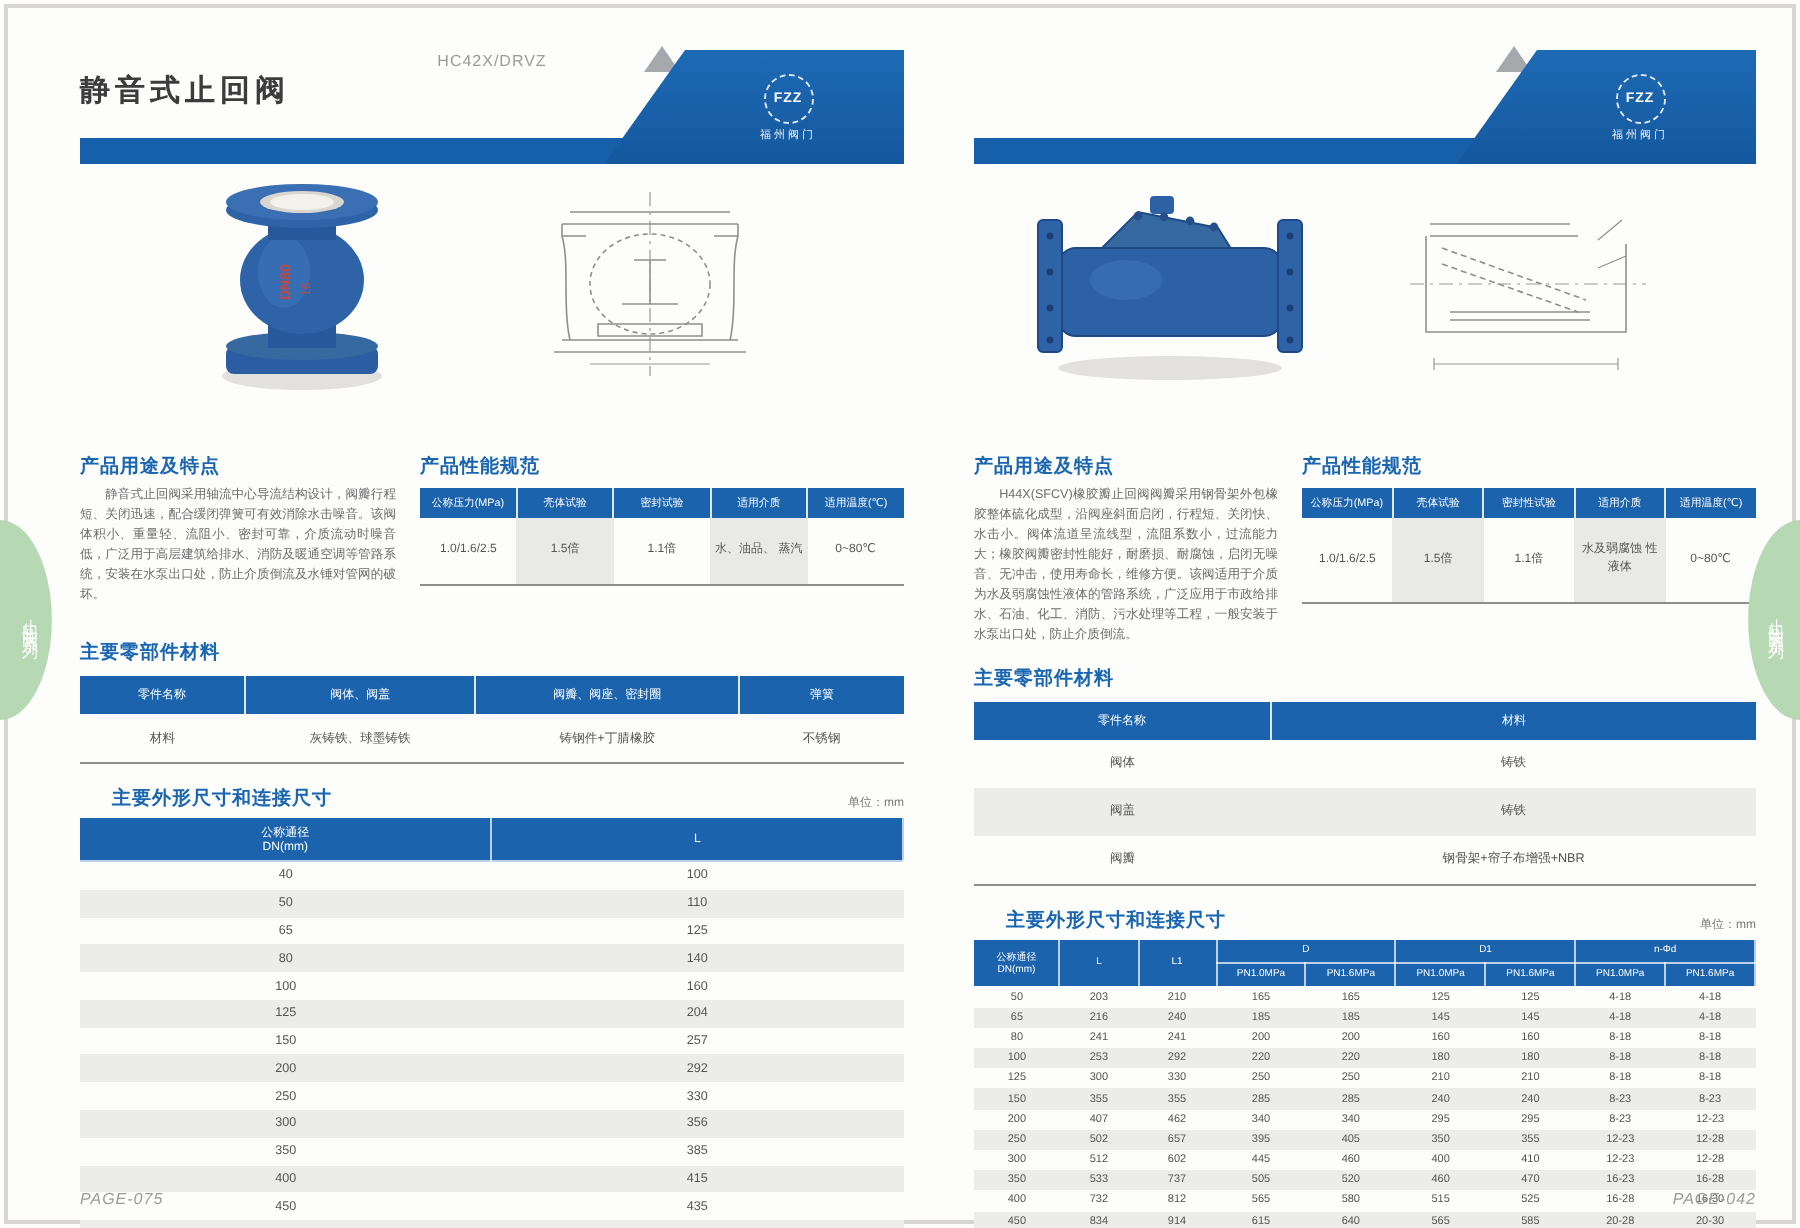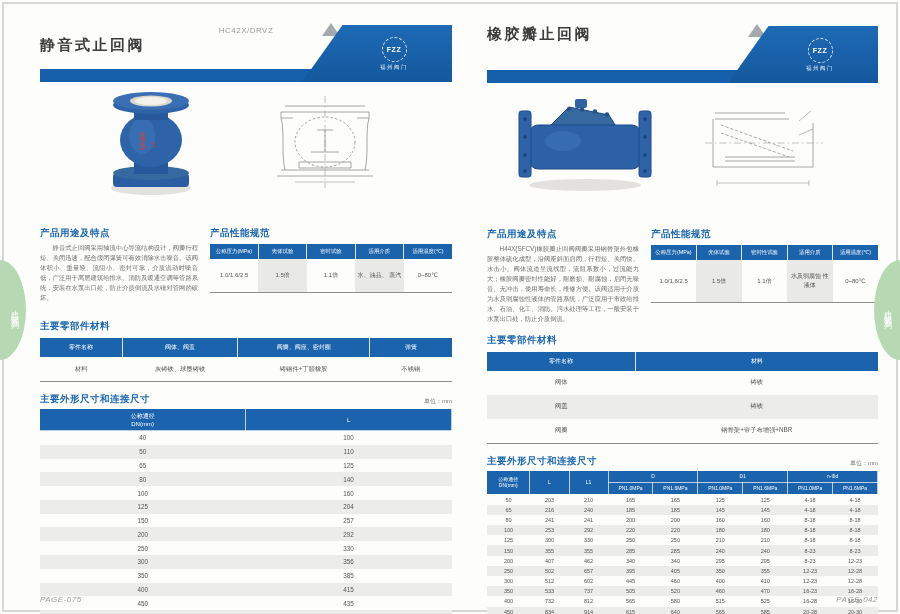--- a/index.html
+++ b/index.html
@@ -54,21 +54,21 @@
 
   .mats { margin-top:9px; }
   .mat { margin-top:5px; border-bottom:1px solid #8d8d8d; }
   .mat th { background:#1b63ad; color:#fff; font-size:6px; font-weight:normal;
             padding:5px 2px; border-right:1px solid rgba(255,255,255,.85); text-align:center; }
   .mat th:last-child { border-right:none; }
   .mat td { font-size:6.3px; color:#555; text-align:center; padding:7.5px 2px; }
   .mat tbody tr:nth-child(even) { background:#ececea; }
 
   .dims-sec { margin-top:11px; }
-  .dims-head { display:flex; justify-content:space-between; align-items:flex-end; }
+  .dims-head { display:flex; justify-content:space-between; align-items:flex-end;margin-left:16px; }
   .unit { font-size:6px; color:#777; }
   .dim { margin-top:3px; border-bottom:1px solid #8d8d8d; }
   .dim th { background:#1b63ad; color:#fff; font-weight:normal; text-align:center;
             border-right:1px solid rgba(255,255,255,.7); border-bottom:1px solid rgba(255,255,255,.7);
             white-space:pre-line; }
   #pageL .dim th { font-size:6px; padding:3px 2px; height:20px; }
   #pageL .dim td { font-size:6.3px; color:#555; text-align:center; padding:3.4px 2px; }
   #pageR .dim th { font-size:5px; padding:2.5px 1px; }
   #pageR .dim td { font-size:5.5px; color:#555; text-align:center; padding:2.1px 1px; }
   .dim tbody tr:nth-child(even) { background:#ececea; }
@@ -258,21 +258,20 @@
             <td>455</td>
           </tr>
         </tbody>
     </table>
     <div class="note">注：以上为法兰连接标准尺寸，特殊要求可协商定制。</div>
   </div>
 </div>
 
 <div class="page" id="pageR">
   <div class="hdr">
-    <div class="title">橡胶瓣止回阀</div>
     <div class="band"></div>
     <div class="tri"></div>
     <div class="flag">
       <div class="logo">
         <div class="gear">FZZ</div>
         <div class="brandname">福州阀门</div>
       </div>
     </div>
   </div>
 

